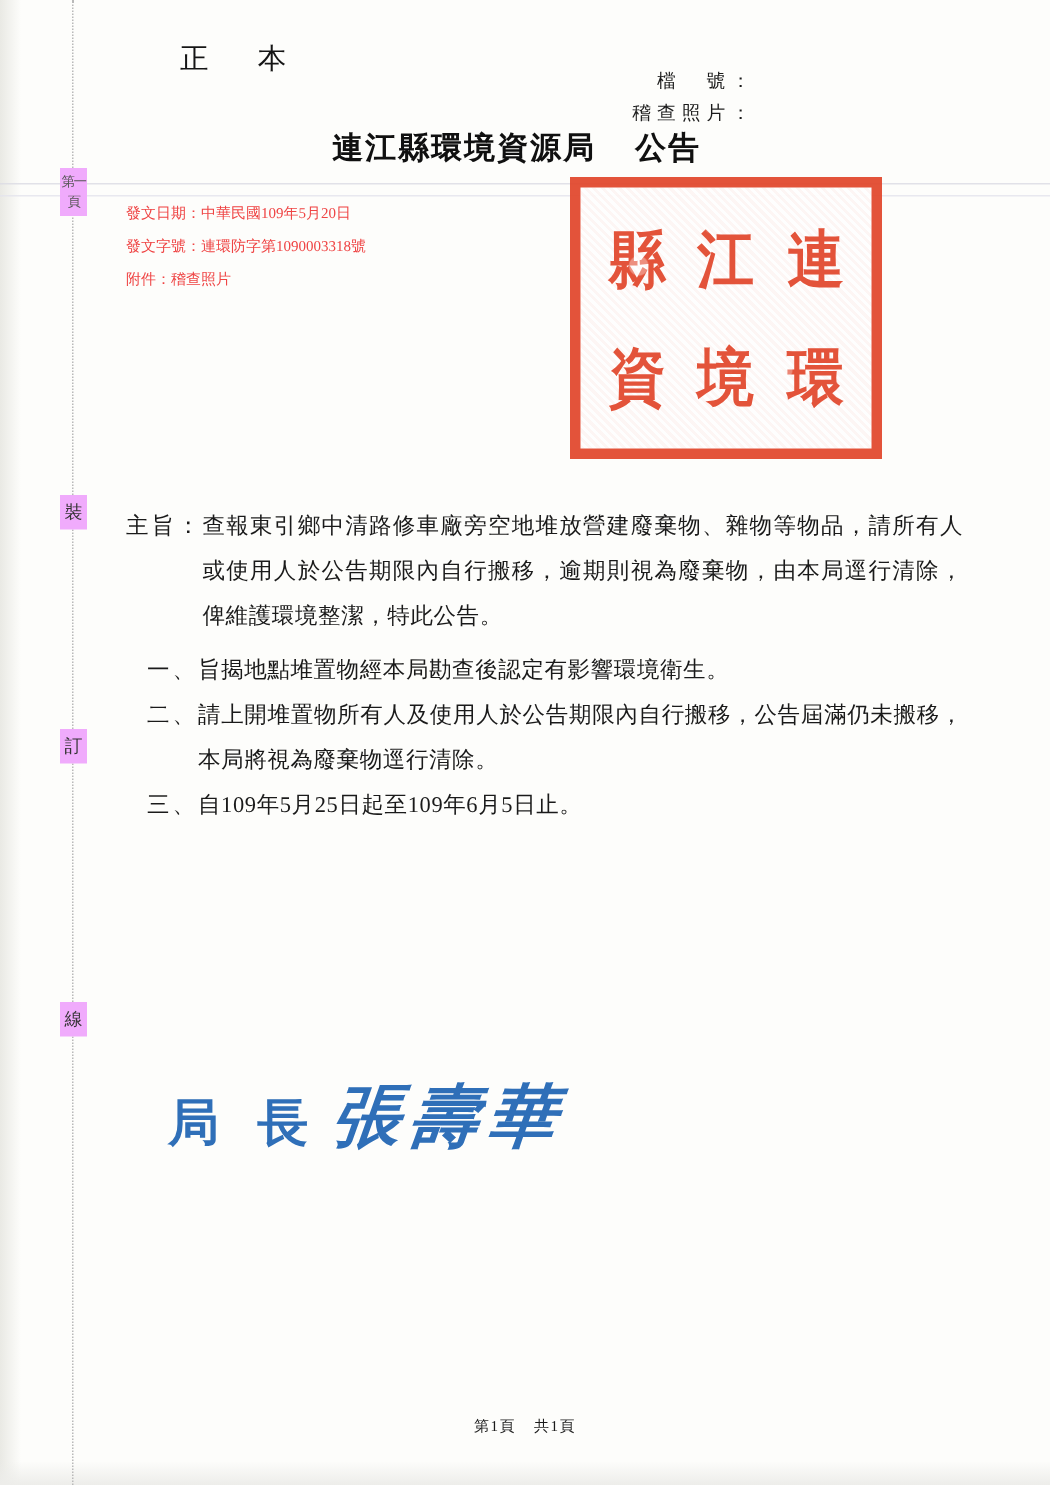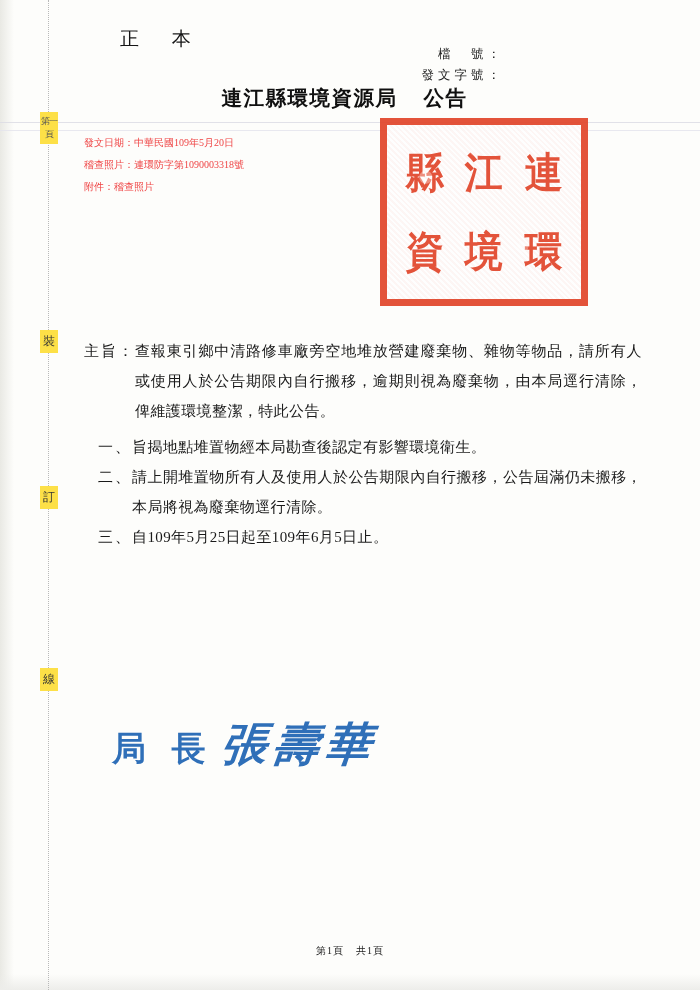--- a/index.html
+++ b/index.html
@@ -54,21 +54,21 @@
     width: 0;
     border-left: 1px dotted #b9b9b9;
   }
   .fold-label {
     position: absolute;
     left: 40px;
     width: 18px;
     text-align: center;
     font-size: 12px;
     color: #333;
-    background: #fde047;
+    background: #f0abfc;
     padding: 3px 0;
     letter-spacing: 0;
   }
   .fold-label.tiny {
     font-size: 9px;
     color: #555;
     letter-spacing: -1px;
   }
 
   .copy-mark {
@@ -262,31 +262,31 @@
   <div class="fold-label" style="top:486px">訂</div>
   <div class="fold-label" style="top:668px">線</div>
 
   <div class="copy-mark">正 本</div>
 
   <div class="meta-right">
     <div>
       <span class="lbl">檔　號：</span>
     </div>
     <div>
-      <span class="lbl">發文字號：</span>
+      <span class="lbl">稽查照片：</span>
     </div>
   </div>
 
   <div class="doc-title">
     <span>連江縣環境資源局</span><span class="gap"></span><span>公告</span>
   </div>
 
   <div class="issue-block">
     <div>發文日期：中華民國109年5月20日</div>
-    <div>稽查照片：連環防字第1090003318號</div>
+    <div>發文字號：連環防字第1090003318號</div>
     <div>附件：稽查照片</div>
   </div>
 
   <div class="seal">
     <div class="seal-grid">
       <div class="seal-ch">連</div>
       <div class="seal-ch">江</div>
       <div class="seal-ch">縣</div>
       <div class="seal-ch">環</div>
       <div class="seal-ch">境</div>

